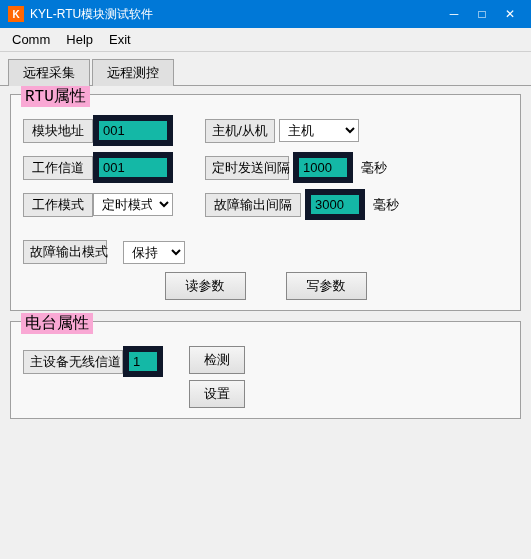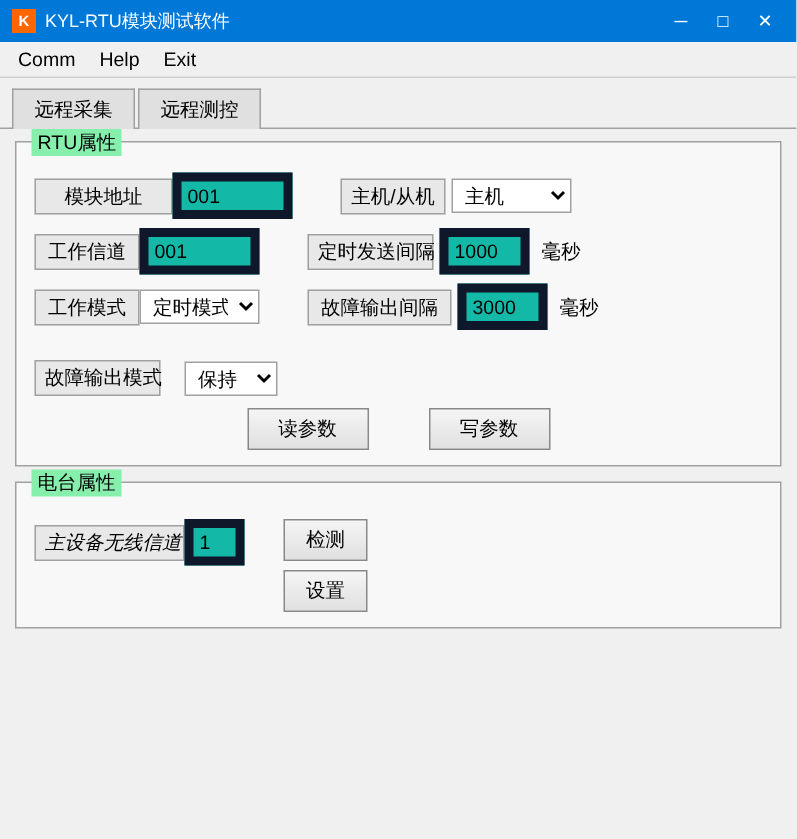--- a/index.html
+++ b/index.html
@@ -96,23 +96,24 @@
       border: 1px solid #a0a0a0;
       margin-bottom: 10px;
       padding: 12px 12px 10px 12px;
       position: relative;
       background: #f8f8f8;
     }
     .group-box-title {
       position: absolute;
       top: -9px;
       left: 10px;
-      background: #86efac;
+      background: #f9a8d4;
       padding: 0 4px;
-      font-size: 13px;
+      font-size: 16px;
+      font-family: Liberation Mono, monospace;
     }
     .form-label {
       text-align: center;
       border: 1px solid #a0a0a0;
       background: #e8e8e8;
       padding: 2px 6px;
       font-size: 13px;
       white-space: nowrap;
     }
     .form-input {
@@ -175,21 +176,21 @@
 
 <div class="content-area">
 
   <div class="group-box">
     <span class="group-box-title">RTU属性</span>
 
     <div class="spacer"></div>
 
     <div style="display:flex; align-items:center; margin-bottom:6px; gap:12px;">
       <div style="display:flex; align-items:center; gap:0;">
-        <div class="form-label" style="width:92px;">模块地址</div>
+        <div class="form-label" style="width:70px;">模块地址</div>
         <input class="form-input" type="text" style="width: 80px;" value="001">
       </div>
       <div style="display:flex; align-items:center; gap:4px; margin-left:20px;">
         <div class="form-label" style="width:70px;">主机/从机</div>
         <select class="form-select" style="width:80px;">
           <option>主机</option>
           <option>从机</option>
         </select>
       </div>
     </div>
@@ -237,21 +238,21 @@
     </div>
   </div>
 
   <div class="group-box">
     <span class="group-box-title">电台属性</span>
 
     <div class="spacer"></div>
 
     <div style="display:flex; align-items:flex-start; gap:16px; margin-top:4px;">
       <div style="display:flex; align-items:center; gap:0;">
-        <div class="form-label" style="width:100px;font-style:italic;">主设备无线信道</div>
+        <div class="form-label" style="width:100px;">主设备无线信道</div>
         <input class="form-input" type="text" style="width: 40px;" value="1">
       </div>
       <div style="display:flex; flex-direction:column; gap:6px; margin-left:10px;">
         <button class="btn" style="padding:4px 14px;">检测</button>
         <button class="btn" style="padding:4px 14px;">设置</button>
       </div>
     </div>
   </div>
 
 </div>

